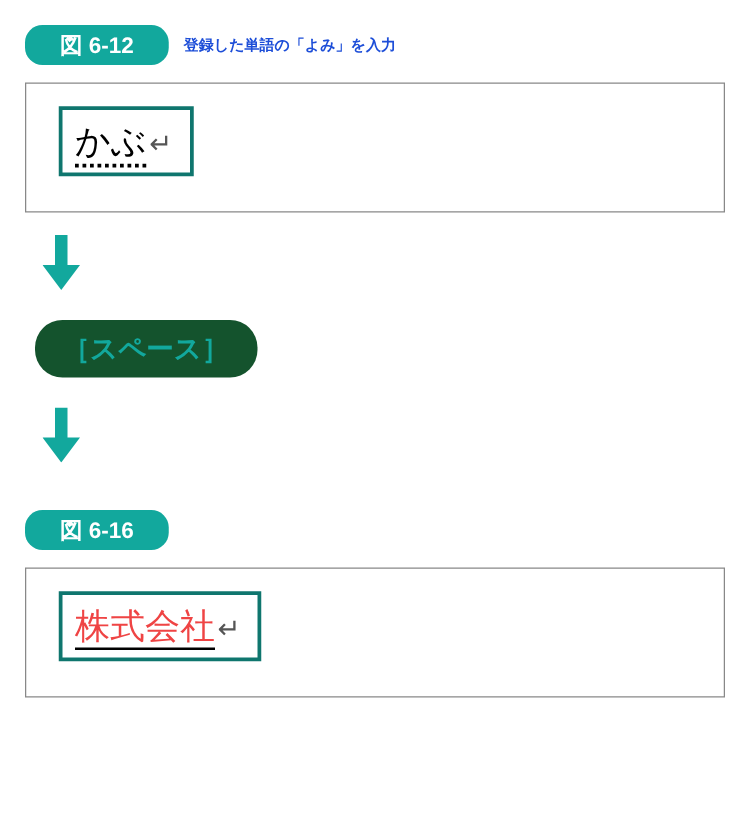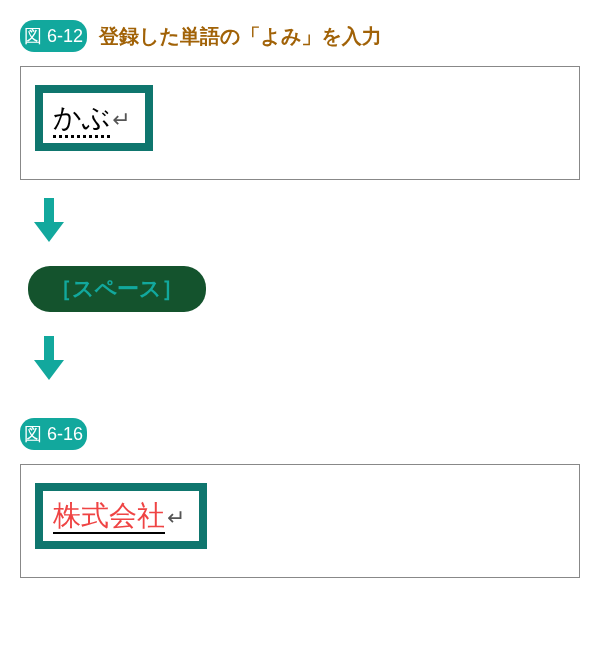--- a/index.html
+++ b/index.html
@@ -15,39 +15,40 @@
     }
     .figure-header {
       display: flex;
       align-items: center;
       gap: 12px;
       margin-bottom: 14px;
     }
     .figure-badge {
       background: #12a89d;
       color: #fff;
-      font-weight: normal;
+      font-weight: bold;
       font-size: 18px;
-      padding: 4px 4px;
+      padding: 4px 28px;
       border-radius: 14px;
     }
     .figure-caption {
-      font-size: 20px;
+      font-size: 12px;
       font-weight: bold;
-      color: #a16207;
+      color: #1d4ed8;
     }
     .text-box {
       border: 1px solid #888;
       padding: 18px 14px 28px 14px;
       margin-bottom: 10px;
     }
     .highlight-frame {
-      border: 8px solid #0f766e;
+      border: 3px solid #0f766e;
       display: inline-block;
       padding: 6px 14px 6px 10px;
+      margin-left: 12px;
     }
     .input-text {
       font-family: "MS Mincho", "Hiragino Mincho ProN", serif;
       font-size: 28px;
       color: #000;
       display: inline;
       border-bottom: 3px dotted #000;
       padding-bottom: 2px;
     }
     .input-text-underline {

